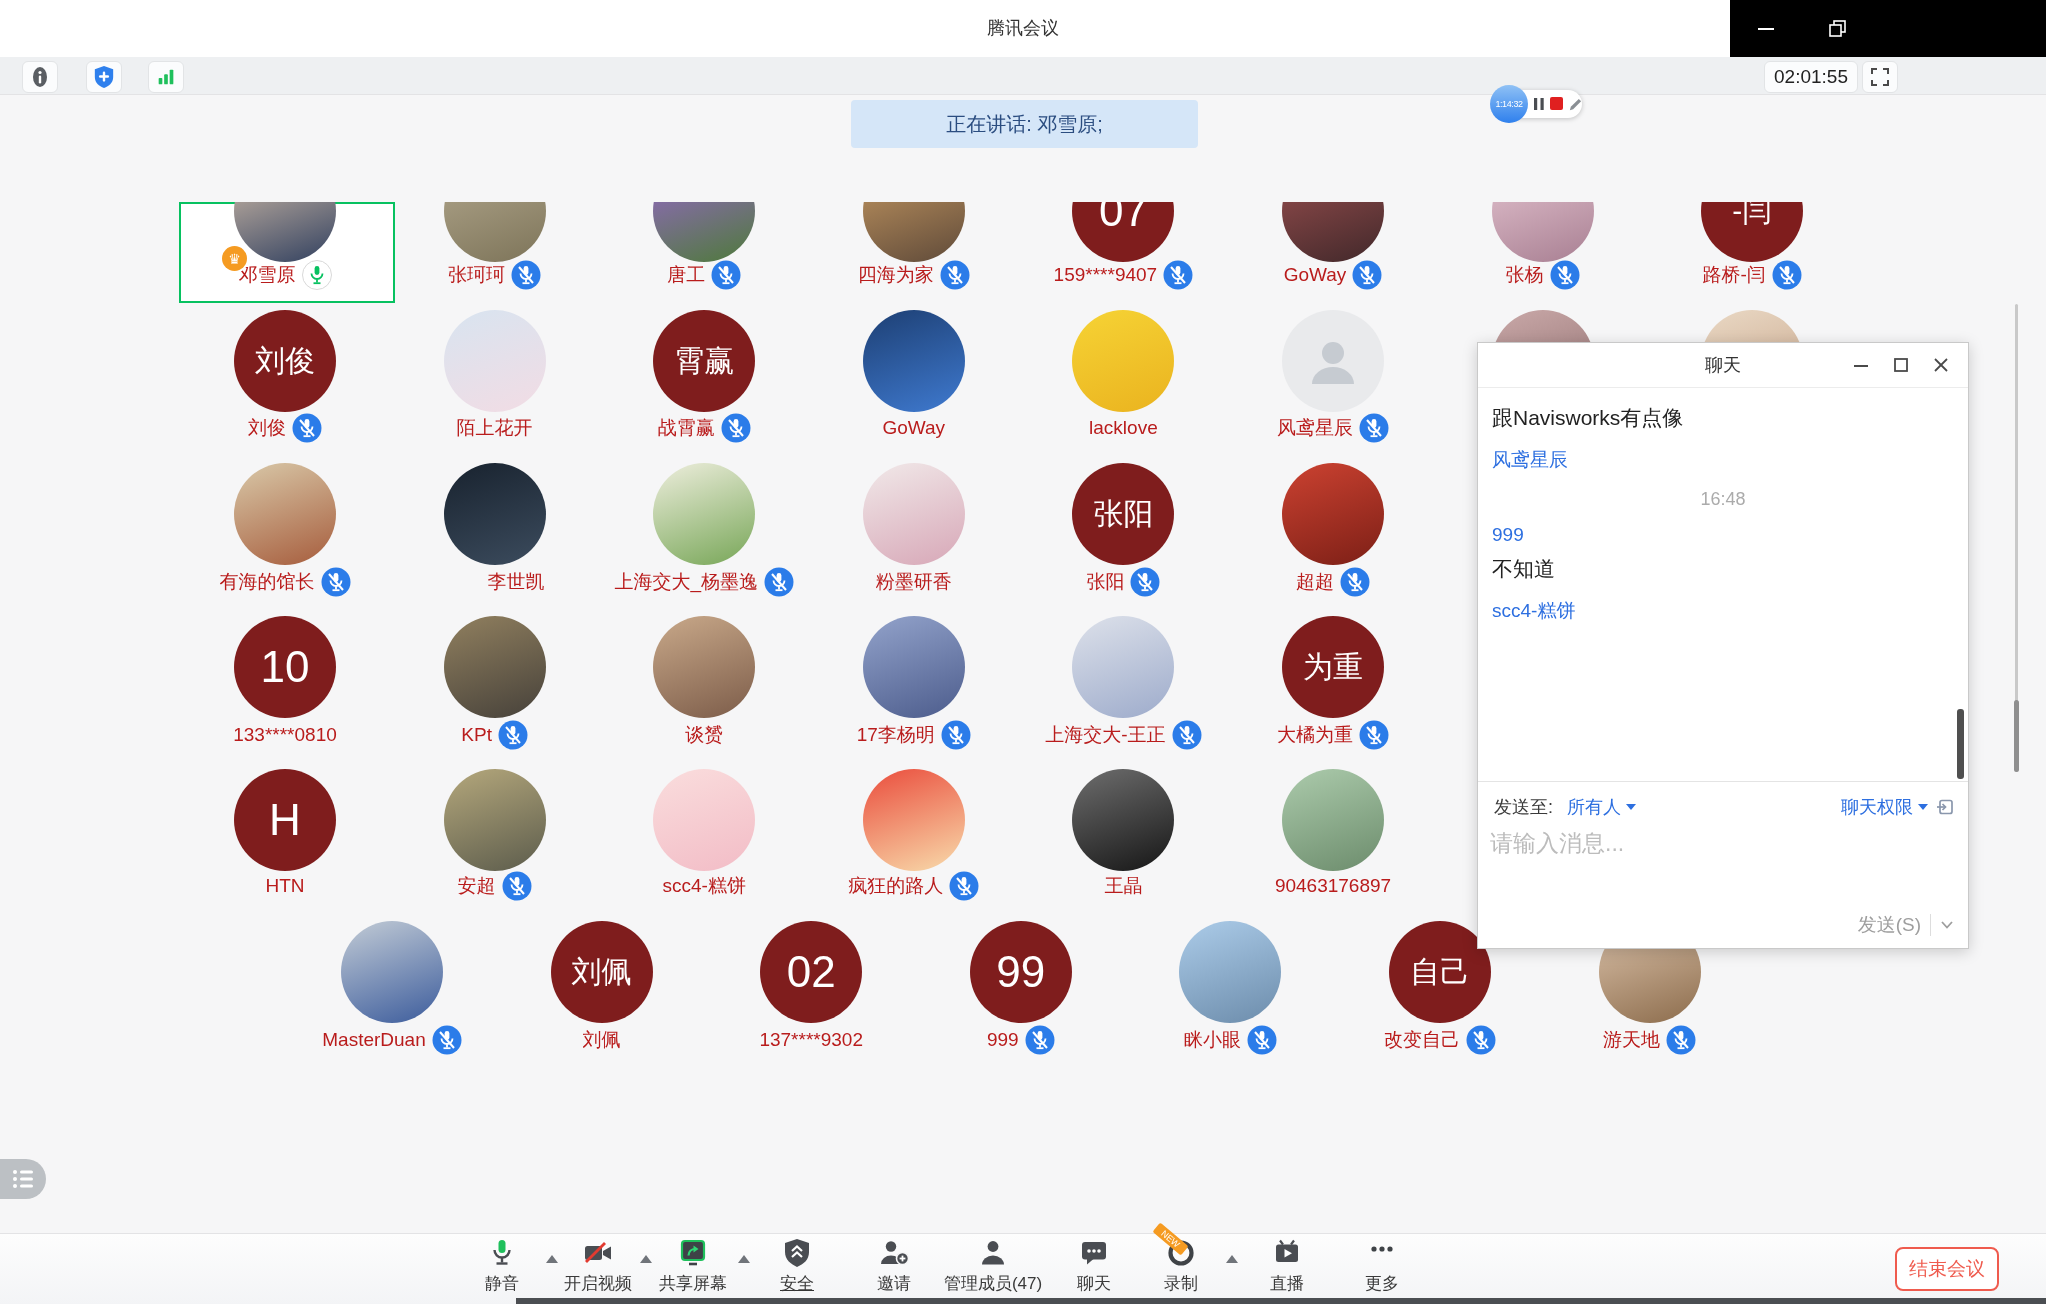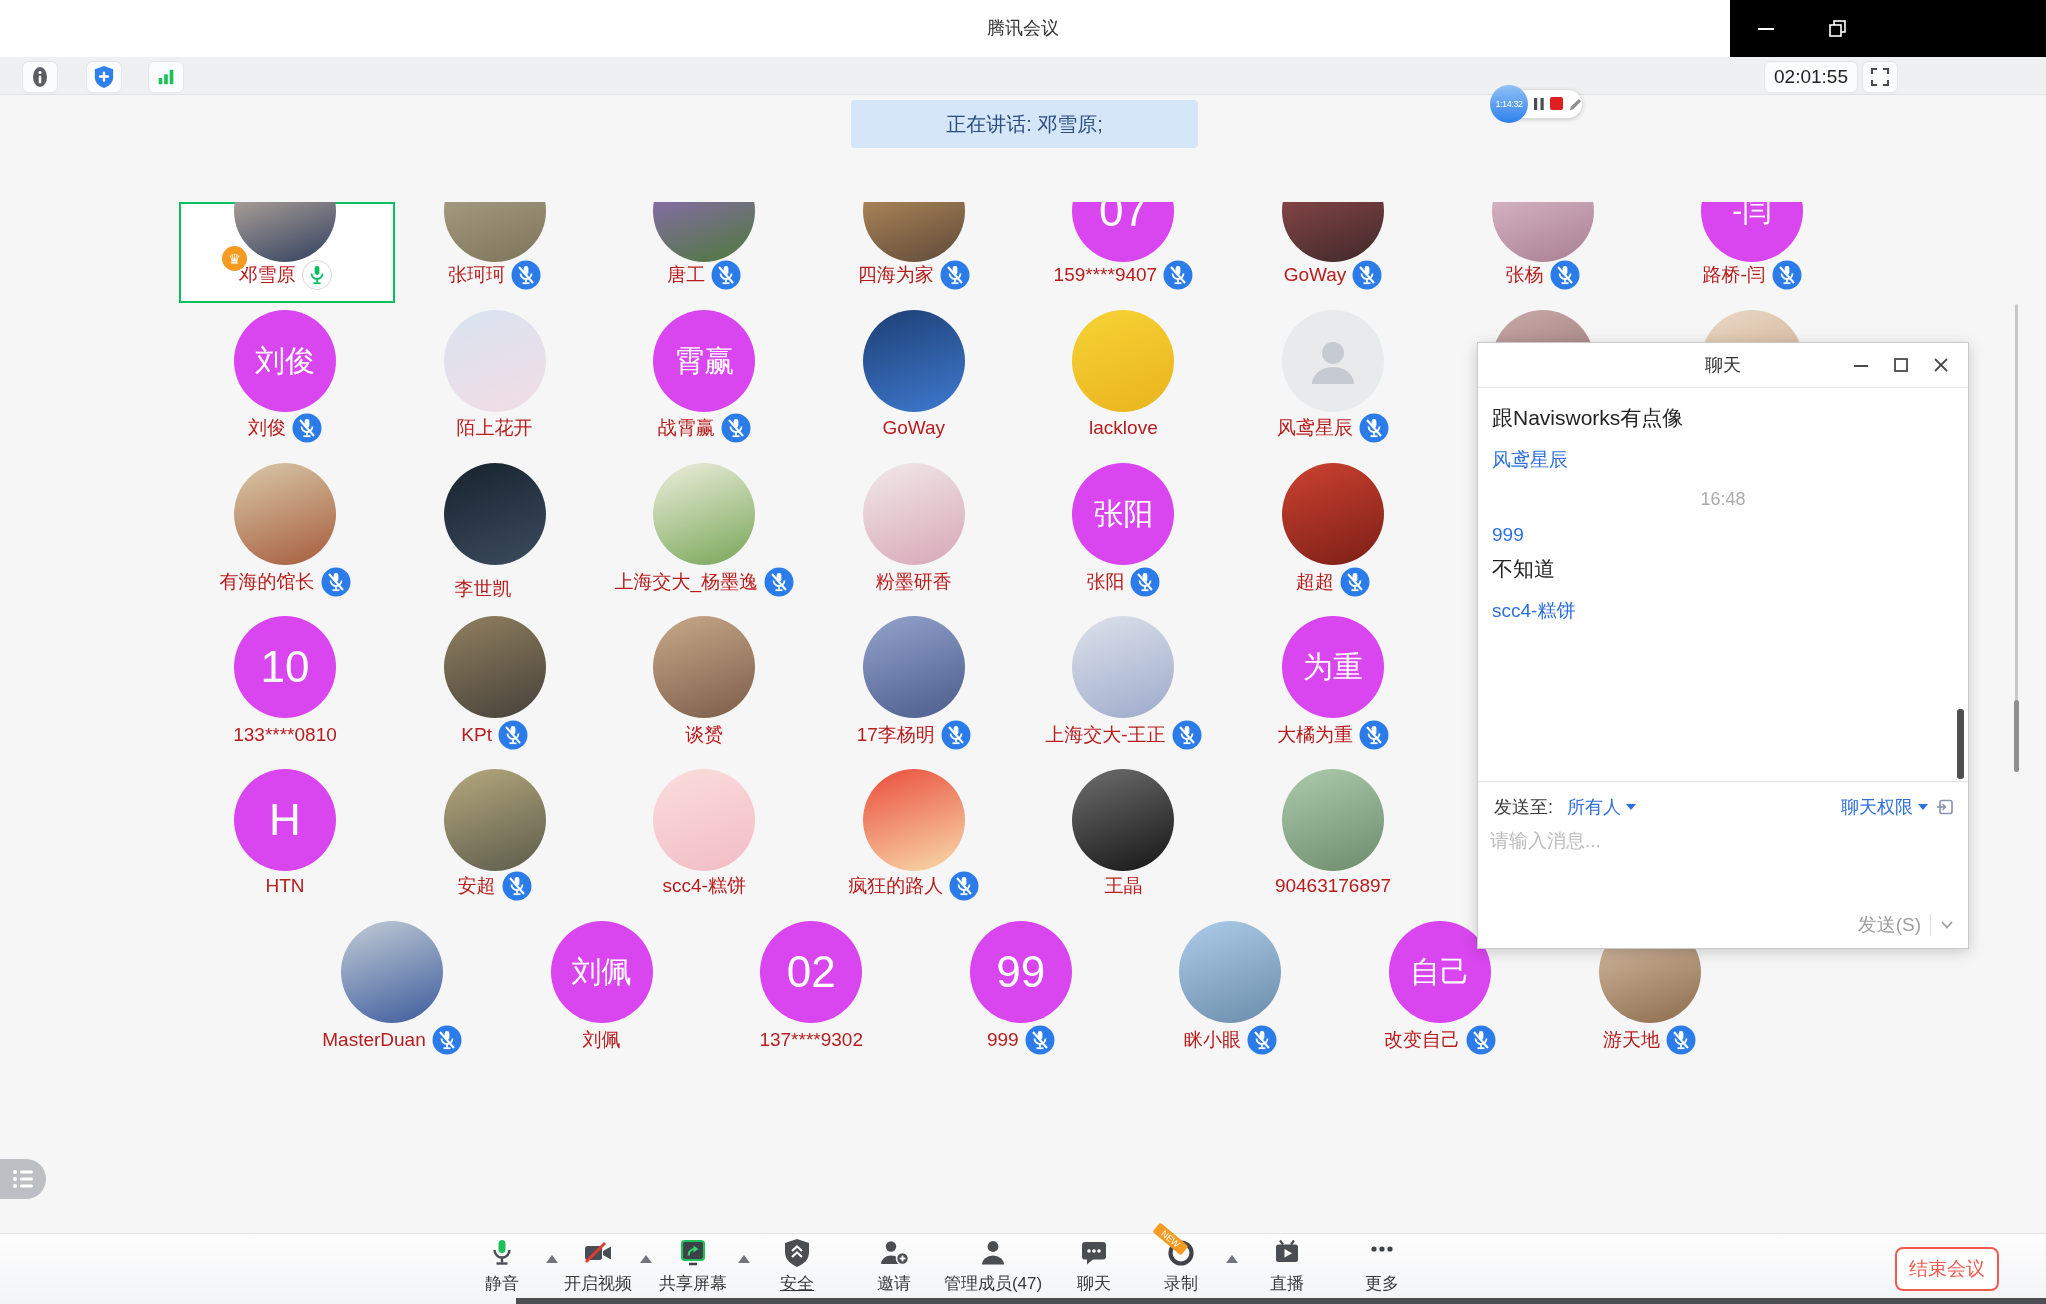--- a/index.html
+++ b/index.html
@@ -31,21 +31,21 @@
   .recbtn{top:93px;z-index:13;cursor:pointer;display:flex;align-items:center;justify-content:center;width:18px;height:22px;}
 
   
   .banner{left:851px;top:100px;width:347px;height:48px;background:#d5e6f8;border-radius:4px;
           display:flex;align-items:center;justify-content:center;font-size:20px;color:#2b4d80;}
 
   
   .speakbox{border:2px solid #07c160;background:#fff;z-index:1;}
   .avwrap{overflow:hidden;z-index:2;cursor:pointer;}
   .avatar{width:102px;height:102px;border-radius:50%;position:relative;display:flex;align-items:center;justify-content:center;}
-  .avatar-blue{background:#d946ef;color:#fff;}
+  .avatar-blue{background:#7f1d1d;color:#fff;}
   .nrow{height:30px;display:flex;align-items:center;justify-content:center;gap:6px;z-index:2;}
   .nname{font-size:19px;color:#b91c1c;white-space:nowrap;max-width:172px;overflow:hidden;}
   .hostbadge{width:25px;height:25px;border-radius:50%;background:#f59b22;color:#fff;z-index:3;
              display:flex;align-items:center;justify-content:center;font-size:14px;box-shadow:0 0 0 2px #fff;}
 
   
   .vline{left:2015px;top:304px;width:3px;height:468px;background:#c9c9c9;z-index:2;border-radius:2px;}
   .vthumb{left:2014px;top:700px;width:5px;height:72px;background:#8f8f8f;z-index:2;border-radius:3px;}
 
   
@@ -59,21 +59,21 @@
   .msg-text{font-size:21px;color:#222;line-height:31px;margin-top:7px;}
   .msg-sender{font-size:19px;color:#2d6fe0;margin-top:14px;}
   .msg-time{font-size:18px;color:#ababab;text-align:center;margin-top:16px;margin-bottom:4px;}
   .chatscroll{position:absolute;right:4px;top:366px;width:7px;height:70px;background:#4f4f4f;border-radius:3px;z-index:11;}
   .chatfoot{position:absolute;left:0;top:438px;width:100%;height:167px;border-top:1px solid #e4e4e4;box-sizing:border-box;}
   .sendrow{position:absolute;left:16px;top:12px;right:14px;height:26px;display:flex;align-items:center;font-size:18px;}
   .blue{color:#2d6fe0;cursor:pointer;}
   .caret{display:inline-block;width:0;height:0;border-left:5px solid transparent;border-right:5px solid transparent;
          border-top:6px solid #2d6fe0;margin-left:5px;}
   .chatinput{position:absolute;left:10px;top:44px;width:450px;height:80px;border:none;outline:none;resize:none;
-             background:transparent;font-family:"Liberation Sans",sans-serif;font-size:19px;color:#333;}
+             background:transparent;font-family:"Liberation Sans",sans-serif;font-size:23px;color:#333;}
   .chatinput::placeholder{color:#bcbcbc;}
   .sendbtn{position:absolute;right:14px;bottom:10px;display:flex;align-items:center;gap:9px;font-size:19px;color:#9e9e9e;cursor:pointer;}
   .sep{width:1px;height:22px;background:#ddd;}
 
   
   .toolbar{left:0;top:1233px;width:2046px;height:71px;background:linear-gradient(180deg,#fdfdfd,#f3f4f6);
            border-top:1px solid #e3e3e5;z-index:5;}
   .tbitem{top:1237px;width:140px;display:flex;flex-direction:column;align-items:center;gap:3px;cursor:pointer;z-index:6;}
   .tblabel{font-size:17px;color:#3a3a3a;white-space:nowrap;}
   .tbarrow{top:1255px;width:0;height:0;border-left:6px solid transparent;border-right:6px solid transparent;
@@ -384,21 +384,21 @@
           <path d="M9.5 13.5 a5.5 5.5 0 0 0 11 0" fill="none" stroke="#ffffff" stroke-width="1.8"></path>
           <line x1="15" y1="19.5" x2="15" y2="22.5" stroke="#ffffff" stroke-width="1.8"></line>
           <line x1="11.5" y1="23.2" x2="18.5" y2="23.2" stroke="#ffffff" stroke-width="1.8"></line>
           <line x1="8" y1="7" x2="22" y2="23" stroke="#ffffff" stroke-width="2"></line>
         </svg>
       </span>
     </div>
     <div class="abs avwrap" style="left: 443.6px; top: 463px; width: 102px; height: 102px;">
       <div class="avatar" style="top: 0px; background: linear-gradient(160deg, rgb(24, 34, 46), rgb(60, 76, 94));"></div>
     </div>
-    <div class="abs nrow" style="left: 378px; top: 567px; width: 210px; margin-top: 7px;">
+    <div class="abs nrow" style="left: 411px; top: 567px; width: 210px;">
       <span class="nname">李世凯</span>
     </div>
     <div class="abs avwrap" style="left: 653.2px; top: 463px; width: 102px; height: 102px;">
       <div class="avatar" style="top: 0px; background: linear-gradient(160deg, rgb(238, 238, 221), rgb(119, 166, 87));"></div>
     </div>
     <div class="abs nrow" style="left: 599.2px; top: 567px; width: 210px;">
       <span class="nname">上海交大_杨墨逸</span>
       <span style="display: flex;">
         <svg width="30" height="30" viewBox="0 0 30 30">
           <circle cx="15" cy="15" r="14.5" fill="#2b7ce9" stroke="#d9d9d9" stroke-width="0"></circle>

